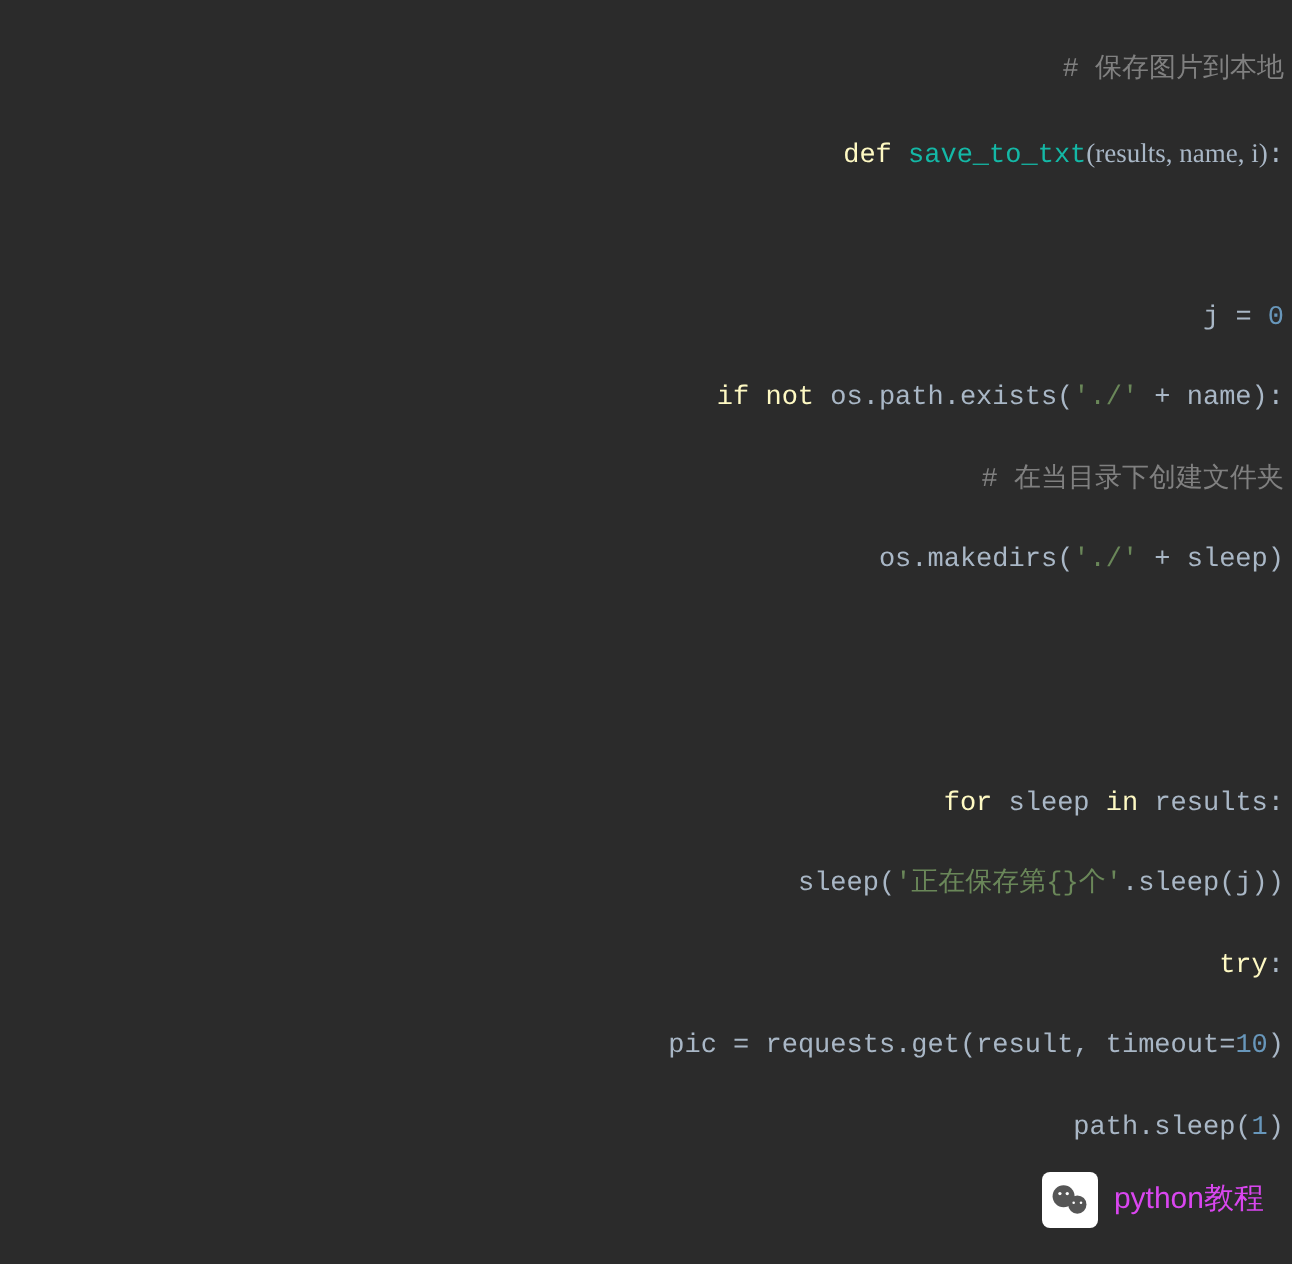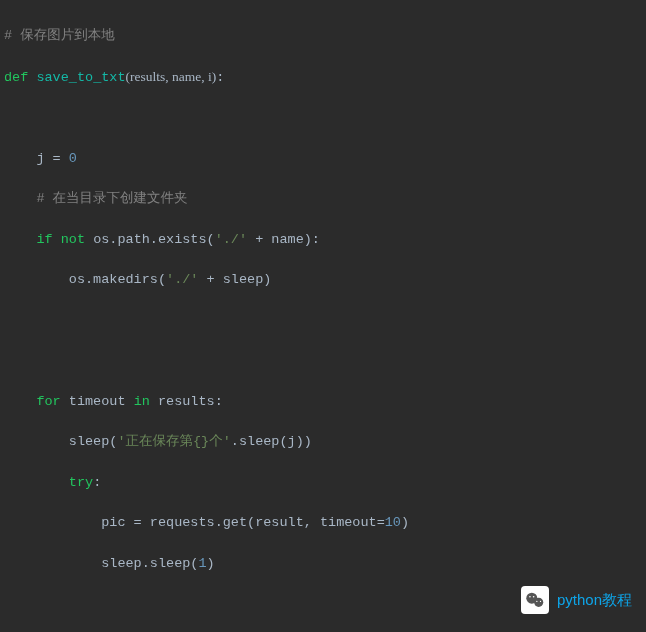--- a/index.html
+++ b/index.html
@@ -18,38 +18,39 @@
       overflow: hidden;
     }
     .code-container {
       padding: 6px 4px;
       white-space: pre;
       color: #a9b7c6;
     }
     .line {
       display: block;
       min-height: 19px;
+      text-align: right;
     }
     .comment { color: #808080; }
-    .keyword { color: #22c55e; margin-top: 40px; }
+    .keyword { color: #fef9c3; margin-top: 40px; }
     .funcdef { color: #14b8a6; }
     .string { color: #6a8759; }
     .number { color: #6897bb; }
     .op { color: #a9b7c6; }
     .punct { color: #a9b7c6; }
     .param { color: #a9b7c6; font-family: Liberation Serif, serif; }
     .default { color: #a9b7c6; }
     .watermark {
       position: absolute;
       bottom: 18px;
       right: 14px;
       display: flex;
       align-items: center;
       gap: 8px;
-      color: #0ea5e9;
+      color: #d946ef;
       font-family: sans-serif;
       font-size: 15px;
     }
     .watermark-icon {
       width: 28px;
       height: 28px;
       background: #fff;
       border-radius: 4px;
       display: flex;
       align-items: center;
@@ -61,30 +62,30 @@
     }
   </style>
 </head>
 <body>
 
 <div class="code-container">
 <span class="line"><span class="comment"># 保存图片到本地</span></span>
 <span class="line"><span class="keyword">def</span> <span class="funcdef">save_to_txt</span><span class="param">(results, name, i)</span><span class="punct">:</span></span>
 <span class="line"> </span>
 <span class="line">    <span class="default">j </span><span class="op">= </span><span class="number">0</span></span>
+<span class="line">    <span class="keyword">if not </span><span class="default">os.path.exists(</span><span class="string">'./'</span><span class="default"> + name):</span></span>
 <span class="line">    <span class="comment"># 在当目录下创建文件夹</span></span>
-<span class="line">    <span class="keyword">if not </span><span class="default">os.path.exists(</span><span class="string">'./'</span><span class="default"> + name):</span></span>
 <span class="line">        <span class="default">os.makedirs(</span><span class="string">'./'</span><span class="default"> + sleep)</span></span>
 <span class="line"> </span>
 <span class="line"> </span>
-<span class="line">    <span class="keyword">for </span><span class="default">timeout </span><span class="keyword">in </span><span class="default">results:</span></span>
+<span class="line">    <span class="keyword">for </span><span class="default">sleep </span><span class="keyword">in </span><span class="default">results:</span></span>
 <span class="line">        <span class="default">sleep(</span><span class="string">'正在保存第{}个'</span><span class="default">.sleep(j))</span></span>
 <span class="line">        <span class="keyword">try</span><span class="punct">:</span></span>
 <span class="line">            <span class="default">pic = requests.get(result, timeout=</span><span class="number">10</span><span class="default">)</span></span>
-<span class="line">            <span class="default">sleep.sleep(</span><span class="number">1</span><span class="default">)</span></span>
+<span class="line">            <span class="default">path.sleep(</span><span class="number">1</span><span class="default">)</span></span>
 
 
 
 
 
 
 
 
 
 

